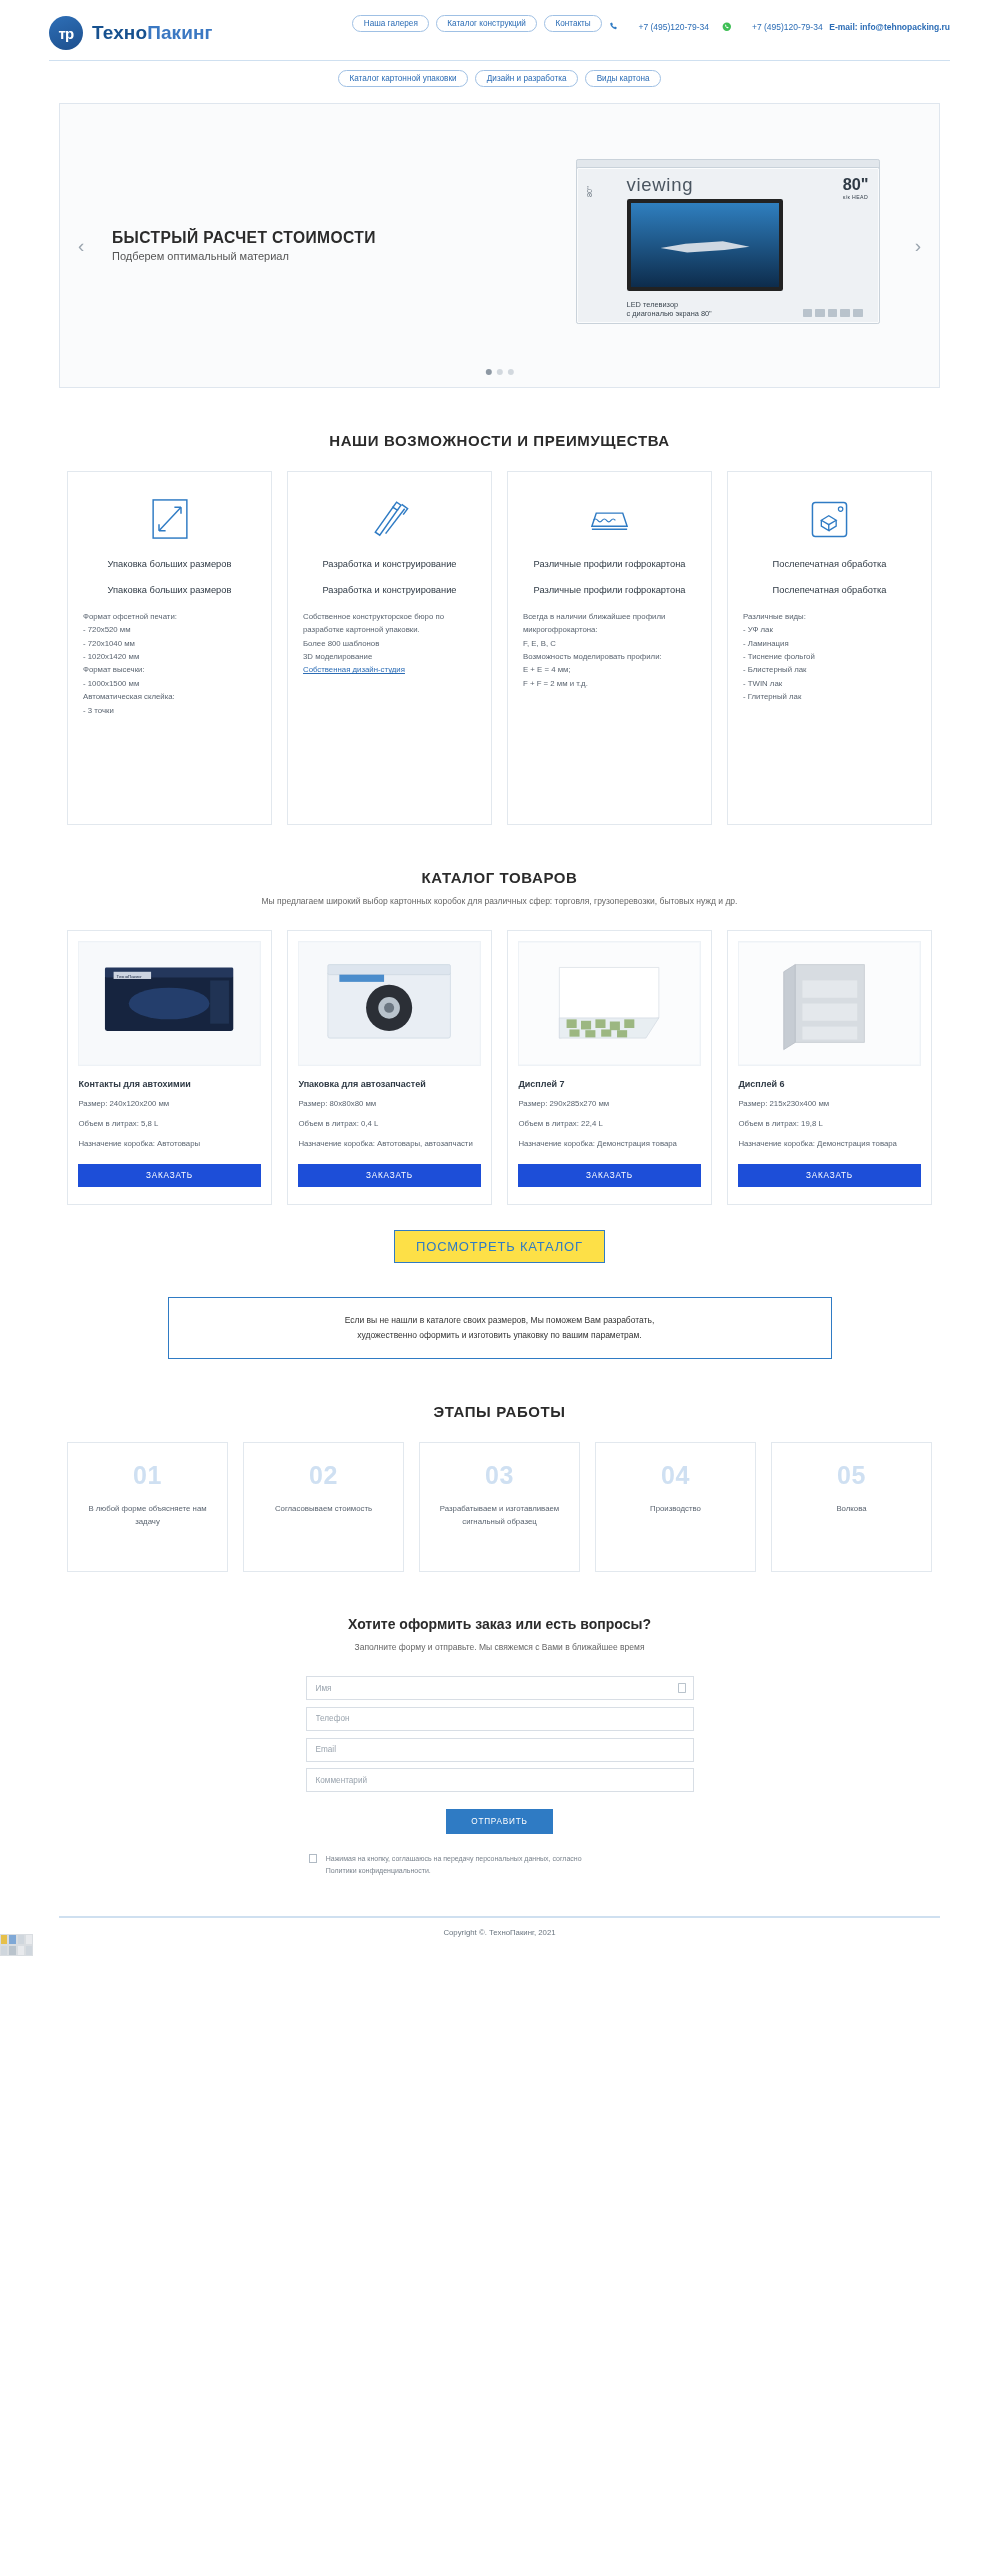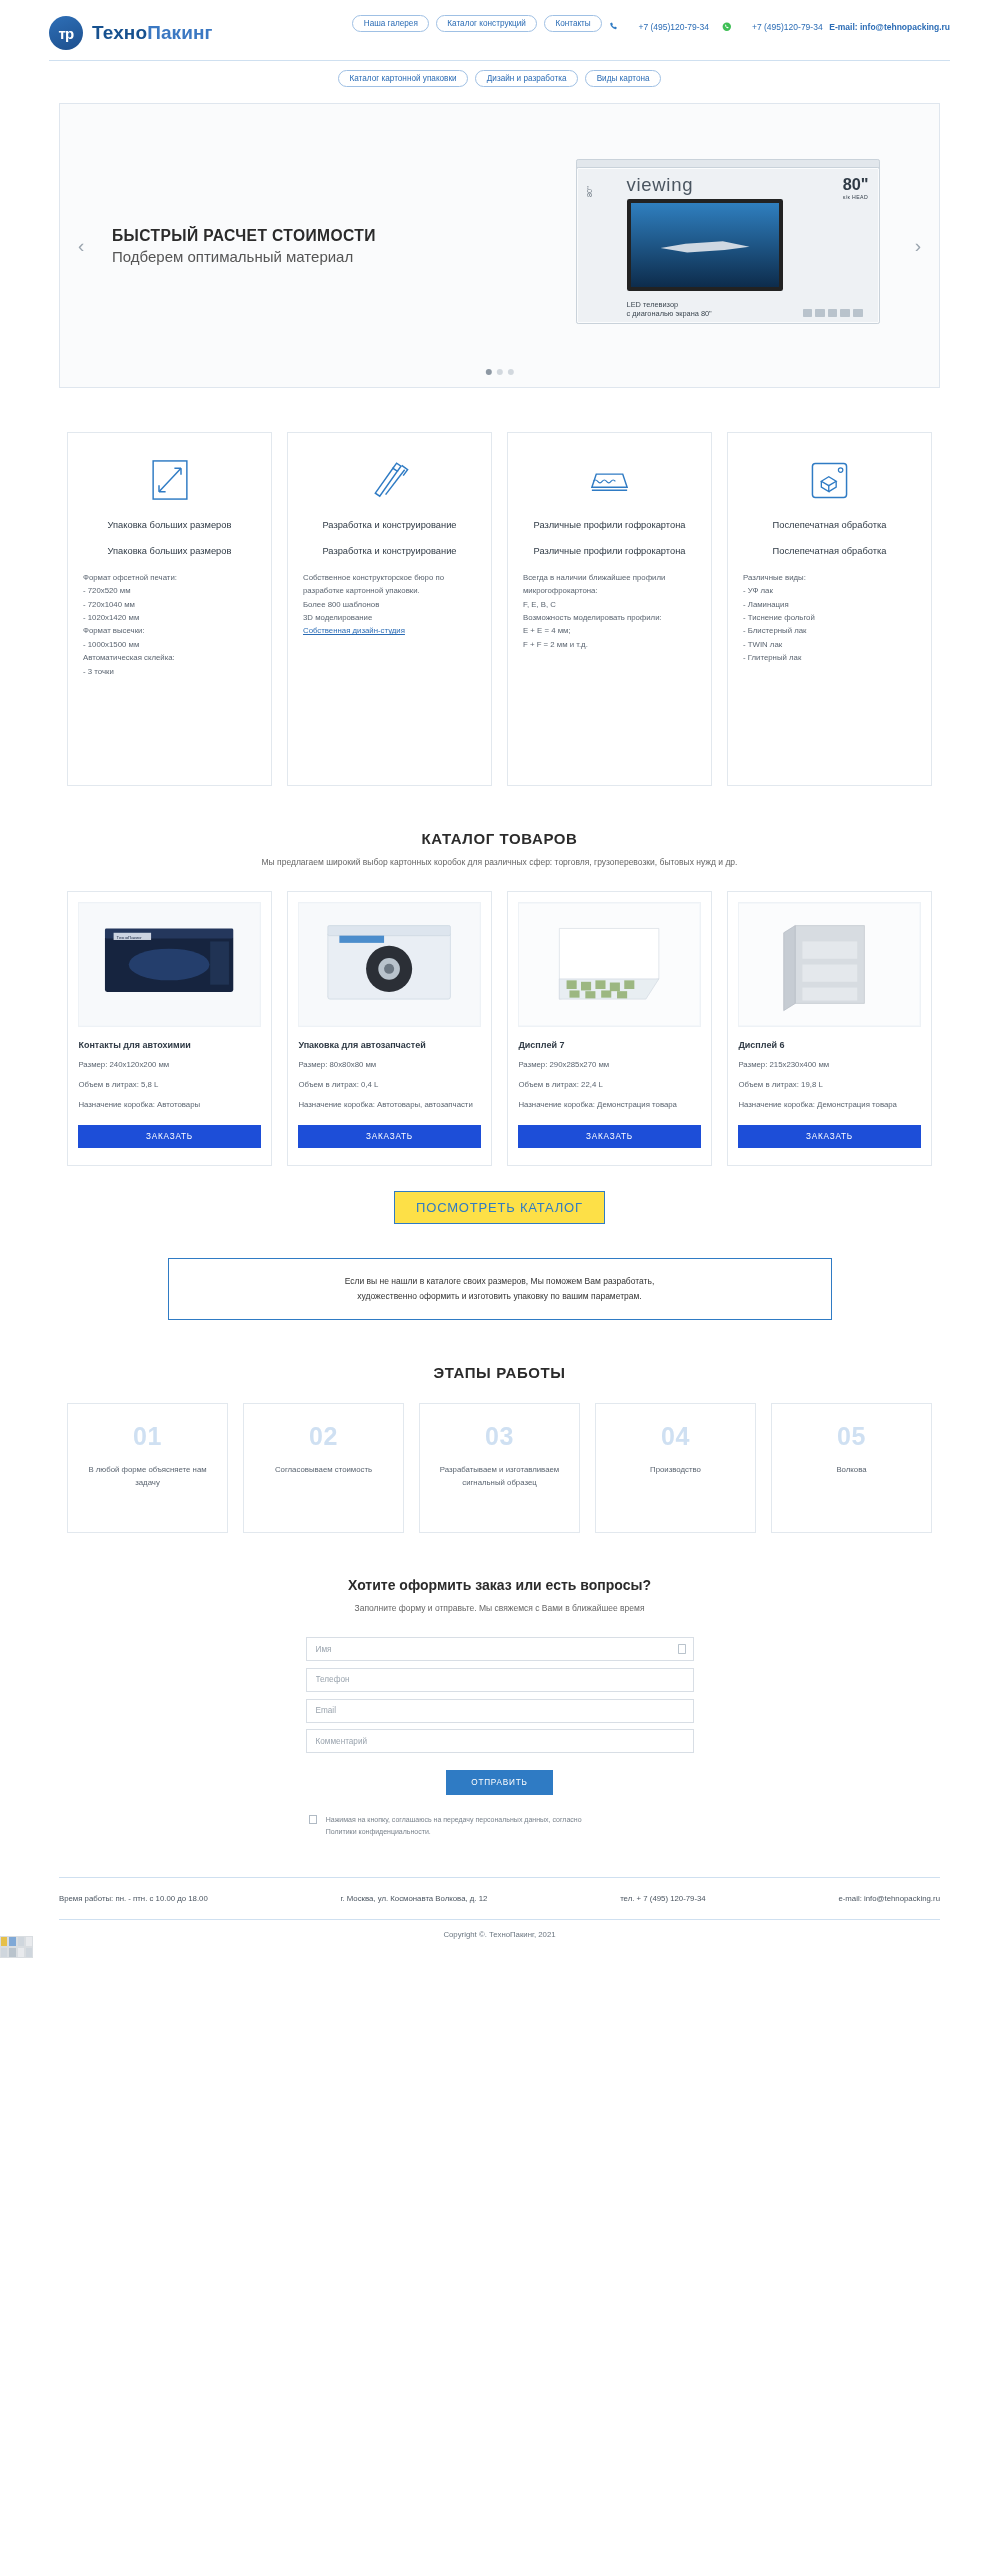--- a/index.html
+++ b/index.html
@@ -44,21 +44,21 @@
   .subnav { display:flex; justify-content:center; gap:7.4px; padding:9.6px 0 0 0; }
 
   
   .hero-wrap { padding:16.3px 59px 0 59px; }
   .hero {
     position:relative; border:0.7px solid #dfe6ee; background:#fafbfc;
     height:285px; display:flex; align-items:center;
   }
   .hero-left { width:52%; padding-left:52px; }
   .hero-title { font-size:15.6px; font-weight:bold; color:#2b2b2b; letter-spacing:0.4px; }
-  .hero-sub { font-size:15px; color:#555; margin-top:3px; }
+  .hero-sub { font-size:11px; color:#555; margin-top:3px; }
   .hero-right { width:48%; display:flex; justify-content:center; }
   .arrow { position:absolute; top:50%; transform:translateY(-50%); color:#9aa4ae; font-size:19px; cursor:pointer; user-select:none; }
   .arrow.left { left:18px; }
   .arrow.right { right:18px; }
   .dots { position:absolute; bottom:12px; left:50%; transform:translateX(-50%); display:flex; gap:5.2px; }
   .dot { width:6px; height:6px; border-radius:50%; background:#d2d8de; cursor:pointer; }
   .dot.active { background:#8d98a3; }
 
   
   .boxart { width:319px; height:185px; position:relative; }
@@ -276,20 +276,21 @@
 
       <div class="dots">
         <div class="dot active"></div>
         <div class="dot"></div>
         <div class="dot"></div>
       </div>
     </div>
   </div>
 
   <div class="mt60">
+    <div class="section-title">НАШИ ВОЗМОЖНОСТИ И ПРЕИМУЩЕСТВА</div>
 
     <div class="features">
 
       <div class="feature-card">
         <div class="feature-icon">
           <svg width="40" height="44" viewBox="0 0 54 60">
             <rect x="4" y="4" width="46" height="52" fill="none" stroke="#2f7bc4" stroke-width="2"></rect>
             <path d="M12 46 L42 14" stroke="#2f7bc4" stroke-width="2" fill="none"></path>
             <path d="M12 46 l0 -9 m0 9 l9 0" stroke="#2f7bc4" stroke-width="2" fill="none"></path>
             <path d="M42 14 l0 9 m0 -9 l-9 0" stroke="#2f7bc4" stroke-width="2" fill="none"></path>
@@ -518,26 +519,20 @@
           <div>Нажимая на кнопку, соглашаюсь на передачу персональных данных, согласно</div>
           <div>Политики конфиденциальности.</div>
         </div>
       </div>
     </div>
   </div>
 
   <div class="footer">
     <div class="footer-rule"></div>
   </div>
-  <div class="footer-row">
-    <div>Время работы: пн. - птн. с 10.00 до 18.00</div>
-    <div>г. Москва, ул. Космонавта Волкова, д. 12</div>
-    <div>тел. + 7 (495) 120-79-34</div>
-    <div>e-mail: info@tehnopacking.ru</div>
-  </div>
   <div class="footer-bottom-rule"></div>
   <div class="copyright">Copyright ©. ТехноПакинг, 2021</div>
 
   <div class="os-artifact">
     <span></span>
       <span></span>
       <span></span>
       <span></span>
       <span></span>
       <span></span>

